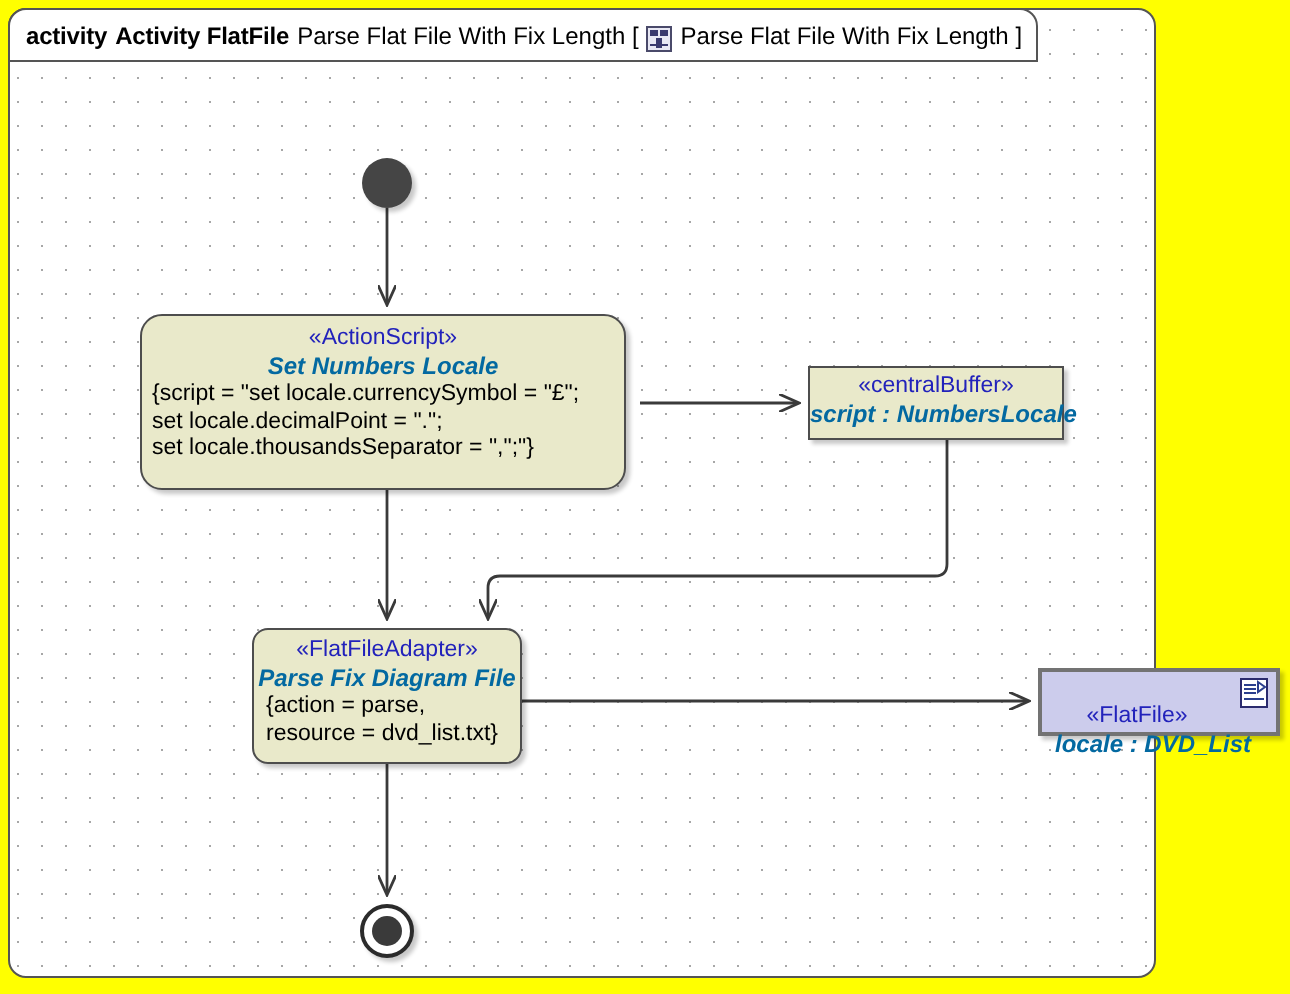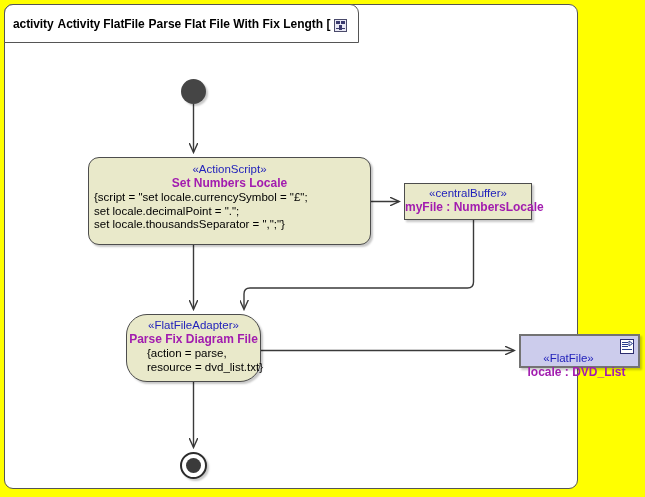--- a/index.html
+++ b/index.html
@@ -24,35 +24,35 @@
     background-image:
       radial-gradient(#8a8a8a 0.6px, transparent 0.7px),
       radial-gradient(#8a8a8a 0.6px, transparent 0.7px);
     background-size:60px 60px, 12px 12px;
     background-position:10px 16px, 10px 16px;
     opacity:.75;
   }
 
   
   #header-tab{
-    position:absolute;left:4px;top:4px;height:39px;
+    position:absolute;left:4px;top:4px;height:27px;
     background:#ffffff;
     border:1px solid #555555;
     border-radius:9px 9px 0 0;
     border-bottom:1px solid #555555;
     box-sizing:border-box;
     display:flex;align-items:center;
     padding:0 7px 0 8px;
     white-space:nowrap;
     font-size:12px;color:#000;
     z-index:14;
   }
   #header-tab .kw{font-weight:bold;letter-spacing:-0.1px;}
   #header-tab .sp{display:inline-block;width:4px;}
-  #header-tab .nm{font-weight:bold;}
+  #header-tab .nm{font-weight:normal;}
   .hdr-icon{
     display:inline-block;width:13px;height:13px;
     margin:0 4px 0 4px;position:relative;top:2px;
     border:1px solid #4a4a6a;background:#e8e8f4;
     box-sizing:border-box;
   }
   .hdr-icon i{position:absolute;background:#3a3a6e;display:block;}
   .hdr-icon i.b1{left:1px;top:1px;width:4px;height:3px;}
   .hdr-icon i.b2{left:6px;top:1px;width:4px;height:3px;}
   .hdr-icon i.b3{left:4px;top:5px;width:3px;height:5px;}
@@ -65,47 +65,47 @@
   .node{
     position:absolute;z-index:8;box-sizing:border-box;
     text-align:center;
     box-shadow:2px 2px 2px rgba(0,0,0,.22);
   }
   .stereo{
     color:#2222bb;font-size:11.5px;line-height:13px;
     display:block;white-space:nowrap;
   }
   .nname{
-    color:#a21caf;font-size:12px;font-weight:bold;line-height:15px;
-    display:block;white-space:nowrap;
+    color:#0369a1;font-size:12px;font-weight:bold;line-height:15px;
+    display:block;white-space:nowrap;font-style:italic;
   }
   .nbody{
     color:#000;font-size:11.5px;line-height:13.5px;
     text-align:left;display:block;white-space:pre;
   }
 
   #node-set-locale{
-    left:88px;top:157px;width:283px;height:88px;
+    left:70px;top:157px;width:243px;height:88px;
     background:#e9e9ca;border:1px solid #4d4d4d;border-radius:11px;
     padding:5px 0 0 0;
   }
   #node-set-locale .nbody{padding-left:5px;}
 
   #node-central-buffer{
     left:404px;top:183px;width:128px;height:37px;
     background:#e9e9ca;border:1px solid #4d4d4d;
     padding-top:3px;
   }
 
   #node-parse{
     left:126px;top:314px;width:135px;height:68px;
-    background:#e9e9ca;border:1px solid #4d4d4d;border-radius:21px;
+    background:#e9e9ca;border:1px solid #4d4d4d;border-radius:8px;
     padding-top:4px;
   }
-  #node-parse .nbody{padding-left:20px;}
+  #node-parse .nbody{padding-left:6px;}
 
   #node-flatfile{
     left:519px;top:334px;width:121px;height:34px;
     background:#ccccec;border:2px solid #737373;
     padding-top:16px;
   }
   #node-flatfile .stereo{padding-right:22px;}
   #node-flatfile .nname{padding-right:6px;}
 
   .doc-icon{
@@ -141,20 +141,21 @@
   <span class="sp"></span>
   <span class="kw">Activity FlatFile</span>
   <span class="sp"></span>
   <span class="nm">Parse Flat File With Fix Length [</span>
   <span class="hdr-icon">
     <i class="b1"></i>
       <i class="b2"></i>
       <i class="b3"></i>
       <i class="b4"></i>
   </span>
+  <span class="nm">Parse Flat File With Fix Length ]</span>
 </div>
 
 <svg id="wires">
   <defs>
     <marker id="arrow" markerWidth="11" markerHeight="9" refX="9.5" refY="4.5" orient="auto" markerUnits="userSpaceOnUse">
       <path d="M0,0 L10,4.5 L0,9" fill="none" stroke="#3a3a3a" stroke-width="1.4"></path>
     </marker>
   </defs>
 
   <path d="M193.5,104 L193.5,152" fill="none" stroke="#3a3a3a" stroke-width="1.4" marker-end="url(#arrow)"></path>
@@ -175,21 +176,21 @@
 <div class="node" id="node-set-locale">
   <span class="stereo">«ActionScript»</span>
   <span class="nname">Set Numbers Locale</span>
   <span class="nbody">{script = "set locale.currencySymbol = "£";
 set locale.decimalPoint = ".";
 set locale.thousandsSeparator = ",";"}</span>
 </div>
 
 <div class="node" id="node-central-buffer">
   <span class="stereo">«centralBuffer»</span>
-  <span class="nname">myFile : NumbersLocale</span>
+  <span class="nname">script : NumbersLocale</span>
 </div>
 
 <div class="node" id="node-parse">
   <span class="stereo">«FlatFileAdapter»</span>
   <span class="nname">Parse Fix Diagram File</span>
   <span class="nbody">{action = parse,
 resource = dvd_list.txt}</span>
 </div>
 
 <div class="node" id="node-flatfile">

